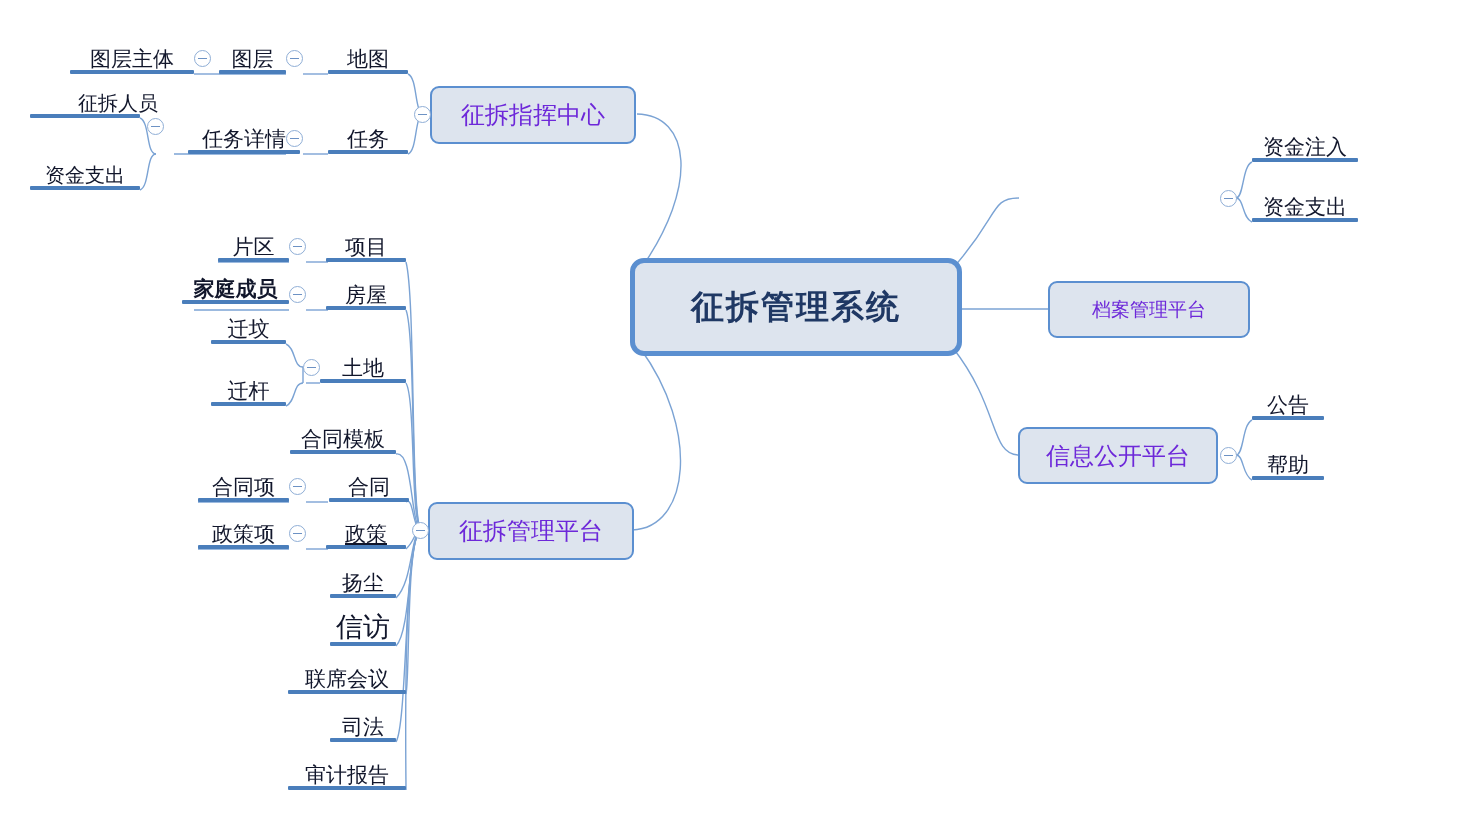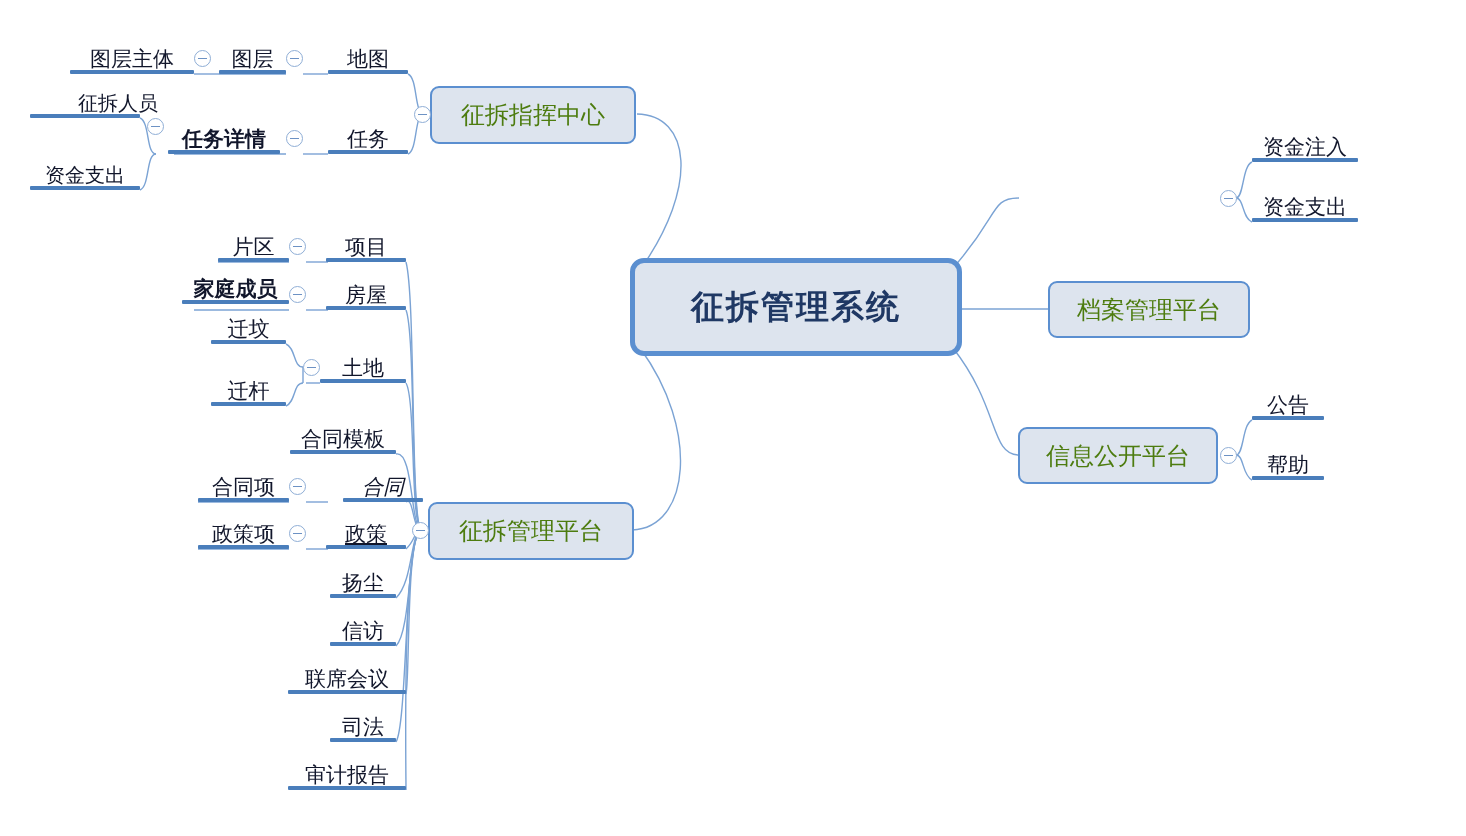--- a/index.html
+++ b/index.html
@@ -44,21 +44,21 @@
   
   .plat-node {
     position: absolute;
     box-sizing: border-box;
     background: #dde4ee;
     border: 2px solid #5b8fd0;
     border-radius: 9px;
     display: flex;
     align-items: center;
     justify-content: center;
-    color: #4d7c0f;
+    color: #6d28d9;
     z-index: 6;
   }
 
   
   .leaf {
     position: absolute;
     z-index: 5;
   }
   .leaf .leaf-label {
     position: absolute;
@@ -176,21 +176,21 @@
 
   <div class="plat-node" style="left:430px; top:86px; width:206px; height:58px; font-size:24px;">
     <span>征拆指挥中心</span>
   </div>
 
   <div class="plat-node" style="left:428px; top:502px; width:206px; height:58px; font-size:24px;">
     <span>征拆管理平台</span>
   </div>
 
 
-  <div class="plat-node" style="left:1048px; top:281px; width:202px; height:57px; font-size:24px;">
+  <div class="plat-node" style="left:1048px; top:281px; width:202px; height:57px; font-size:19px;">
     <span>档案管理平台</span>
   </div>
 
   <div class="plat-node" style="left:1018px; top:427px; width:200px; height:57px; font-size:24px;">
     <span>信息公开平台</span>
   </div>
 
   <div class="toggle" style="left:414px; top:106px;"></div>
   <div class="toggle" style="left:286px; top:50px;"></div>
   <div class="toggle" style="left:194px; top:50px;"></div>
@@ -220,21 +220,21 @@
   <div class="leaf align-center" style="left:70px; top:42px; width:124px; height:32px;">
     <span class="leaf-label" style="font-size:21px;">图层主体</span>
     <span class="leaf-bar" style="width:124px;"></span>
   </div>
 
   <div class="leaf align-center" style="left:328px; top:122px; width:80px; height:32px;">
     <span class="leaf-label" style="font-size:21px;">任务</span>
     <span class="leaf-bar" style="width:80px;"></span>
   </div>
 
-  <div class="leaf align-center" style="left:168px; top:122px; width:112px; height:32px;font-weight:bold;">
+  <div class="leaf align-center" style="left:188px; top:122px; width:112px; height:32px;">
     <span class="leaf-label" style="font-size:21px;">任务详情</span>
     <span class="leaf-bar" style="width:112px;"></span>
   </div>
 
   <div class="leaf align-center" style="left:30px; top:86px; width:110px; height:32px;">
     <span class="leaf-label" style="font-size:20px;margin-left:33px;">征拆人员</span>
     <span class="leaf-bar" style="width:110px;"></span>
   </div>
 
   <div class="leaf align-center" style="left:30px; top:158px; width:110px; height:32px;">
@@ -275,21 +275,21 @@
   <div class="leaf align-center" style="left:211px; top:374px; width:75px; height:32px;">
     <span class="leaf-label" style="font-size:21px;text-align:center;">迁杆</span>
     <span class="leaf-bar" style="width:75px;"></span>
   </div>
 
   <div class="leaf align-center" style="left:290px; top:422px; width:106px; height:32px;">
     <span class="leaf-label" style="font-size:21px;">合同模板</span>
     <span class="leaf-bar" style="width:106px;"></span>
   </div>
 
-  <div class="leaf align-center" style="left:343px; top:470px; width:80px; height:32px;font-style:italic;">
+  <div class="leaf align-center" style="left:329px; top:470px; width:80px; height:32px;">
     <span class="leaf-label" style="font-size:21px;">合同</span>
     <span class="leaf-bar" style="width:80px;"></span>
   </div>
 
   <div class="leaf align-center" style="left:198px; top:470px; width:91px; height:32px;">
     <span class="leaf-label" style="font-size:21px;">合同项</span>
     <span class="leaf-bar" style="width:91px;"></span>
   </div>
 
   <div class="leaf align-center" style="left:326px; top:517px; width:80px; height:32px;">
@@ -301,21 +301,21 @@
     <span class="leaf-label" style="font-size:21px;">政策项</span>
     <span class="leaf-bar" style="width:91px;"></span>
   </div>
 
   <div class="leaf align-center" style="left:330px; top:566px; width:66px; height:32px;">
     <span class="leaf-label" style="font-size:21px;">扬尘</span>
     <span class="leaf-bar" style="width:66px;"></span>
   </div>
 
   <div class="leaf align-center" style="left:330px; top:614px; width:66px; height:32px;">
-    <span class="leaf-label" style="font-size:21px;margin-top:23px;">信访</span>
+    <span class="leaf-label" style="font-size:27px;margin-top:23px;">信访</span>
     <span class="leaf-bar" style="width:66px;"></span>
   </div>
 
   <div class="leaf align-center" style="left:288px; top:662px; width:118px; height:32px;">
     <span class="leaf-label" style="font-size:21px;">联席会议</span>
     <span class="leaf-bar" style="width:118px;"></span>
   </div>
 
   <div class="leaf align-center" style="left:330px; top:710px; width:66px; height:32px;">
     <span class="leaf-label" style="font-size:21px;">司法</span>

